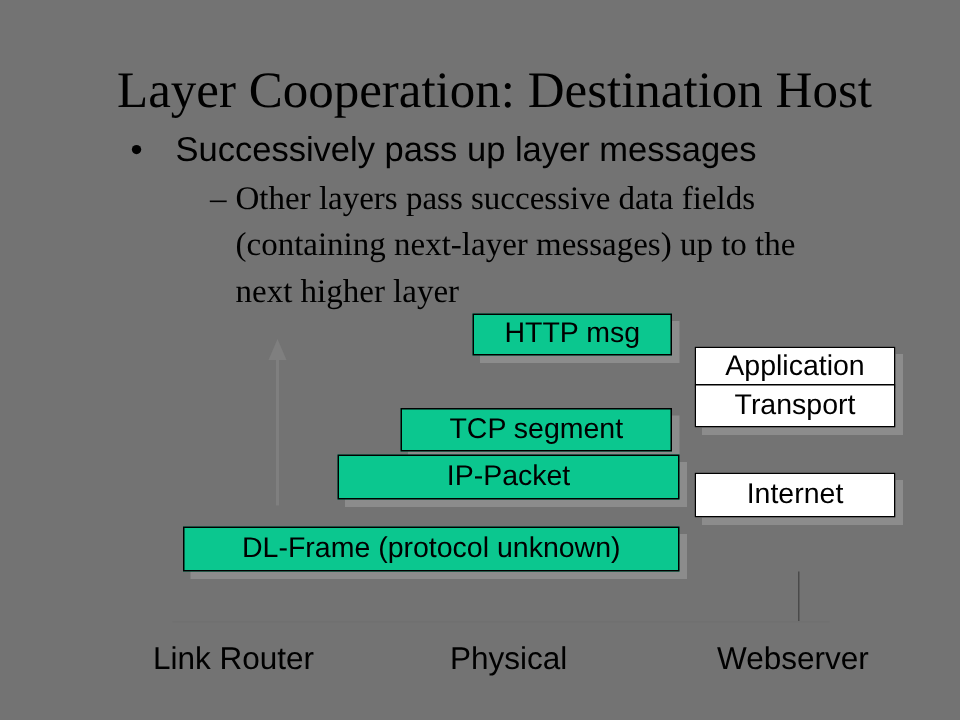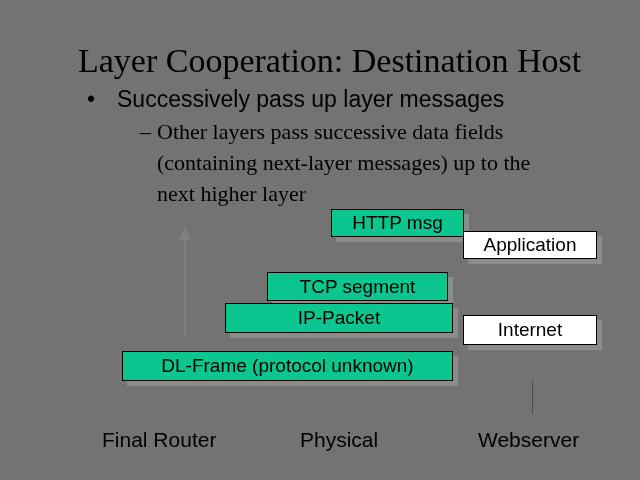--- a/index.html
+++ b/index.html
@@ -20,21 +20,21 @@
     position:absolute; left:140px; top:116px; display:flex;
     font-family:"Liberation Serif", serif; font-size:22px; line-height:31px;
   }
   .subbullet-row .marker { display:inline-block; width:17px; }
   .box {
     position:absolute; border:1px solid #000; box-shadow:5px 5px 0 #8c8c8c;
     display:flex; align-items:center; justify-content:center;
     font-family:"Liberation Sans", sans-serif; font-size:19px; white-space:nowrap;
   }
   .layer-box { background:#ffffff; }
-  #msg0   { left:315px; top:209px; width:131px; height:26px;margin-left:16px; }
+  #msg0   { left:315px; top:209px; width:131px; height:26px; }
   #msg1   { left:267px; top:272px; width:179px; height:27px; }
   #msg2   { left:225px; top:303px; width:226px; height:28px; }
   #msg3   { left:122px; top:351px; width:329px; height:28px; }
   #layer0 { left:463px; top:209px; width:132px; height:26px;margin-top:22px; }
   #layer1 { left:463px; top:256px; width:132px; height:27px; }
   #layer2 { left:463px; top:315px; width:132px; height:28px; }
   #layer3 { left:463px; top:351px; width:132px; height:28px; }
   .arrow-line {
     position:absolute; left:184px; top:239px; width:2px; height:98px; background:#7f7f7f;
   }
@@ -79,22 +79,23 @@
 
   <div class="arrow-line"></div>
   <div class="arrow-head"></div>
 
   <div class="box msg-box" id="msg0" style="background-color: rgb(11, 199, 143);">HTTP msg</div>
   <div class="box msg-box" id="msg1" style="background-color: rgb(11, 199, 143);">TCP segment</div>
   <div class="box msg-box" id="msg2" style="background-color: rgb(11, 199, 143);">IP-Packet</div>
   <div class="box msg-box" id="msg3" style="background-color: rgb(11, 199, 143);">DL-Frame (protocol unknown)</div>
 
   <div class="box layer-box" id="layer0">Application</div>
+  <div class="box layer-box" id="layer1">Transport</div>
   <div class="box layer-box" id="layer2">Internet</div>
 
   <div class="connector"></div>
   <div class="hline"></div>
 
-  <div class="bottom-label" id="lbl0">Final Router</div>
+  <div class="bottom-label" id="lbl0">Link Router</div>
   <div class="bottom-label" id="lbl1">Physical</div>
   <div class="bottom-label" id="lbl2">Webserver</div>
 
 </div>
 
 </body></html>

